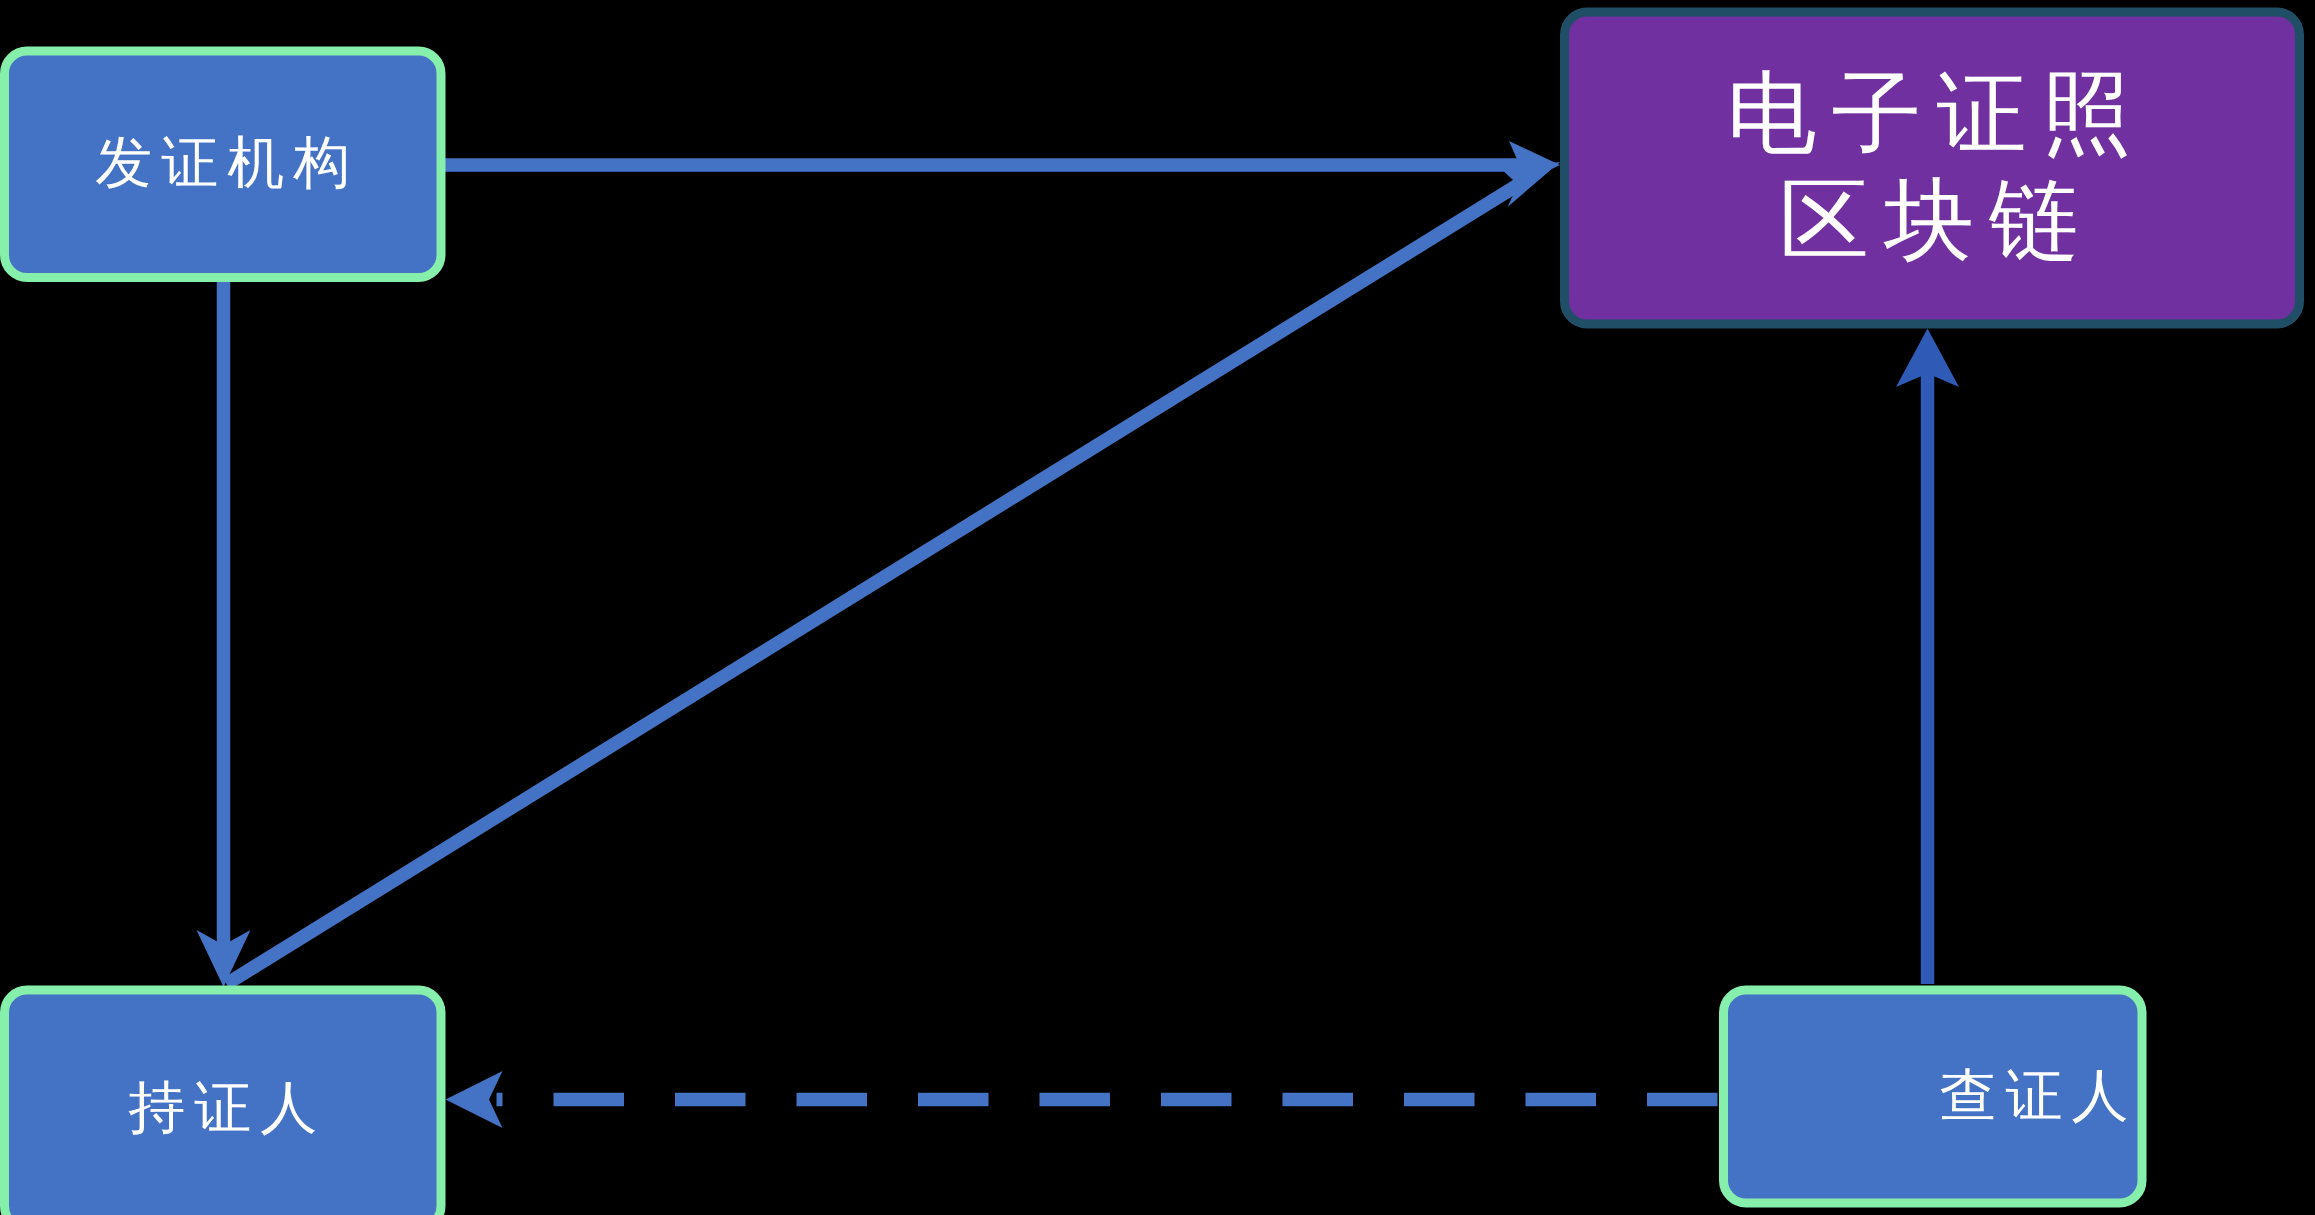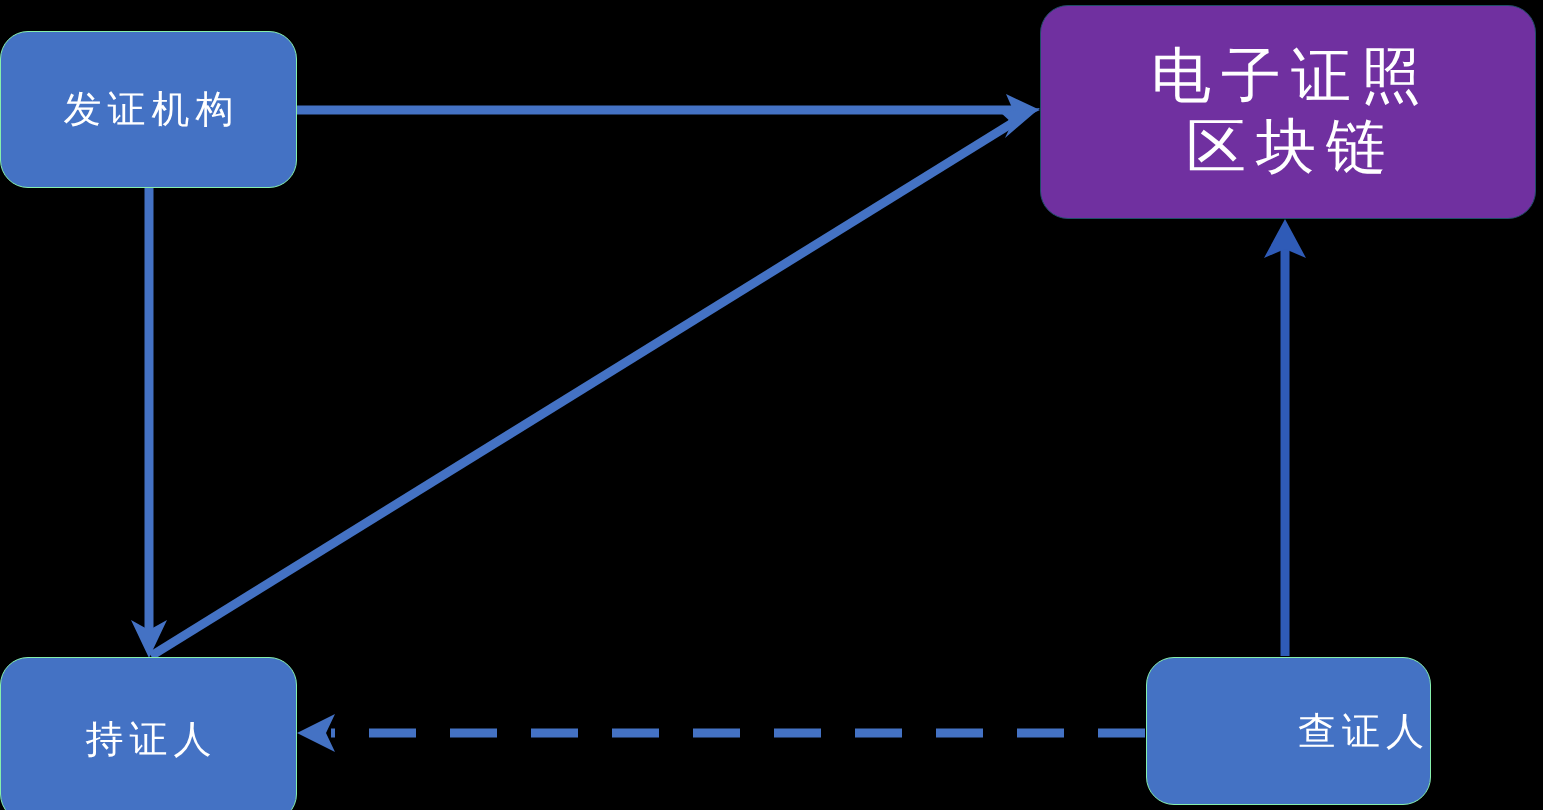--- a/index.html
+++ b/index.html
@@ -16,22 +16,22 @@
     font-family: "Liberation Serif", "DejaVu Serif", serif;
   }
   .node {
     position: absolute;
     box-sizing: border-box;
     display: flex;
     align-items: center;
     justify-content: center;
     text-align: center;
     color: #FFFFFF;
-    border-radius: 28px;
-    border: 1px solid #86efac;
+    border-radius: 18px;
+    border: 6px solid #86efac;
     line-height: 1.18;
     user-select: none;
   }
   .node-blue {
     background: #4472C4;
     font-size: 38px;
     letter-spacing: 6px;
   }
   .node-purple {
     background: #7030A0;

